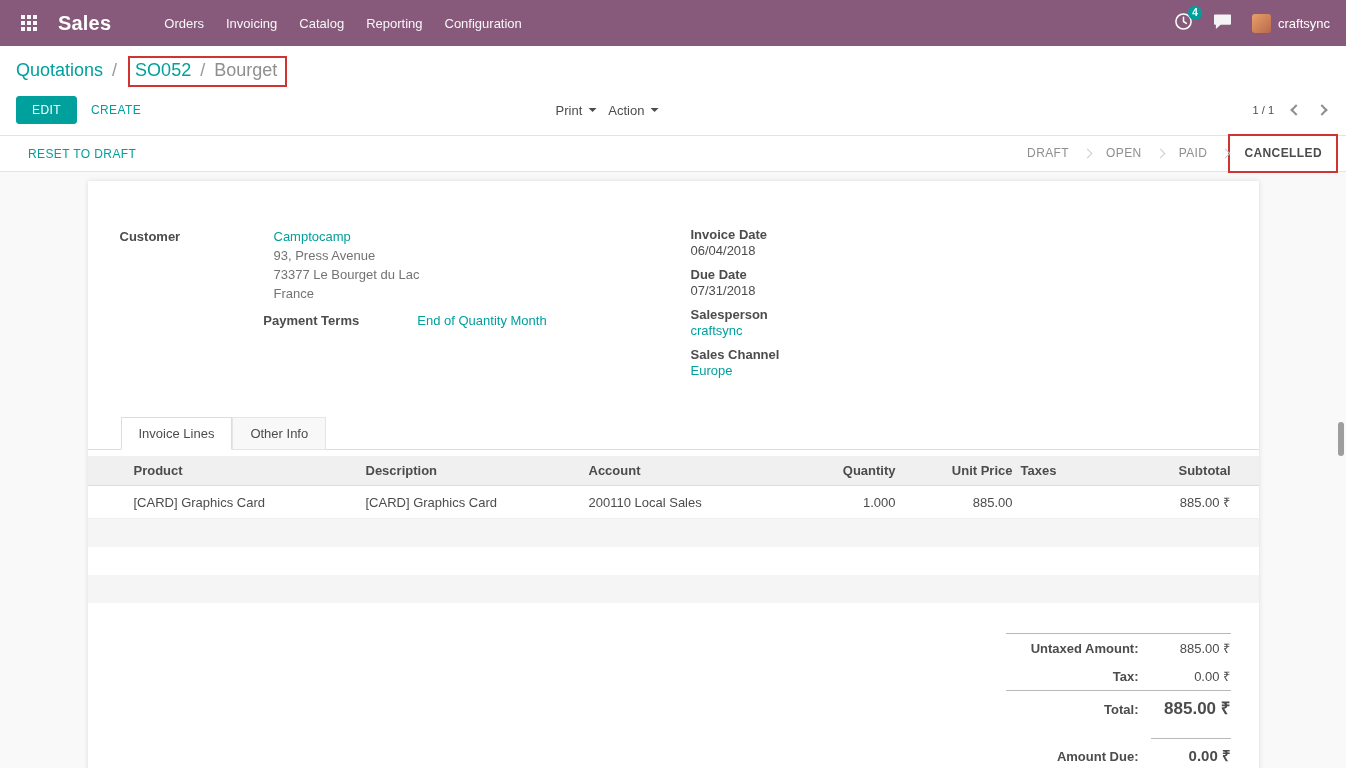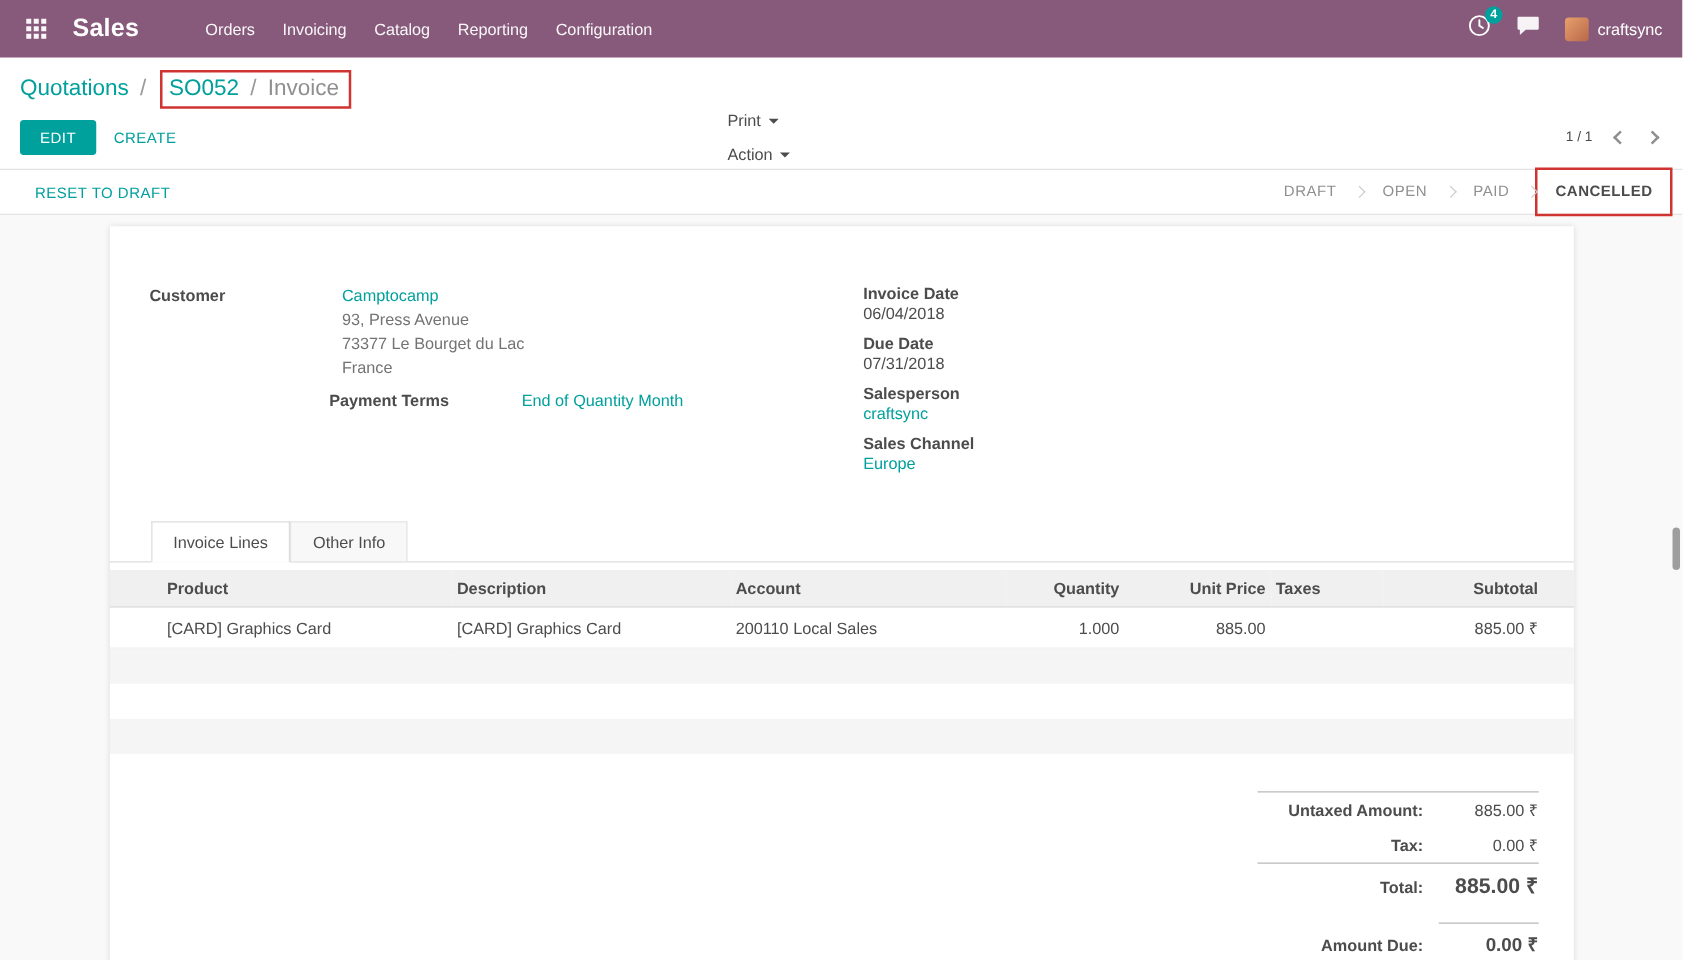--- a/index.html
+++ b/index.html
@@ -24,21 +24,21 @@
   
   .control-panel { background:#fff; padding:10px 16px 10px 16px; }
   .breadcrumb { font-size:18px; color:#888; margin-bottom:8px; }
   .breadcrumb a { color:#00A09D; text-decoration:none; cursor:pointer; }
   .bc-sep { color:#999; margin:0 4px; }
   .bc-current { color:#8f8f8f; }
   .bc-box { display:inline-block; border:2px solid #CF3430; padding:2px 8px 4px 5px; margin-left:2px; }
   .cp-buttons { position:relative; display:flex; align-items:center; height:30px; }
   .btn-primary { background:#00A09D; color:#fff; border:1px solid #00A09D; border-radius:3px; font-size:12px; padding:6px 15px; letter-spacing:.4px; cursor:pointer; font-family:inherit; }
   .btn-link { background:none; border:none; color:#00A09D; font-size:12px; letter-spacing:.4px; margin-left:14px; cursor:pointer; font-family:inherit; }
-  .zone-center { position:absolute; left:calc(50% - 66px); transform:translateX(-50%); display:flex; gap:12px;flex-direction:column; }
+  .zone-center { position:absolute; left:calc(50% - 66px); transform:translateX(-50%); display:flex; gap:12px; }
   .dropdown-toggle { font-size:13px; color:#4c4c4c; cursor:pointer; display:flex; align-items:center; gap:6px; }
   .caret-down { width:0; height:0; border-left:4px solid transparent; border-right:4px solid transparent; border-top:4px solid #4c4c4c; display:inline-block; }
   .zone-right { margin-left:auto; display:flex; align-items:center; gap:18px; padding-right:4px; }
   .pager-value { font-size:11px; color:#4c4c4c; }
   .chev { display:inline-block; width:8px; height:8px; cursor:pointer; }
   .chev.left { border-top:2px solid #8f8f8f; border-left:2px solid #8f8f8f; transform:rotate(-45deg); }
   .chev.right { border-top:2px solid #8f8f8f; border-right:2px solid #8f8f8f; transform:rotate(45deg); }
 
   
   .statusbar { height:37px; background:#fff; border-top:1px solid #e3e3e3; border-bottom:1px solid #e3e3e3; display:flex; align-items:center; padding:0 10px 0 28px; }
@@ -142,21 +142,21 @@
     </div>
   </header>
 
   <div class="control-panel">
     <div class="breadcrumb">
       <a>Quotations</a>
       <span class="bc-sep">/</span>
       <span class="bc-box">
         <a>SO052</a>
         <span class="bc-sep">/</span>
-        <span class="bc-current">Invoice</span>
+        <span class="bc-current">Bourget</span>
       </span>
     </div>
     <div class="cp-buttons">
       <button class="btn-primary">EDIT</button>
       <button class="btn-link">CREATE</button>
       <div class="zone-center">
         <span class="dropdown-toggle">
           <span>Print</span>
           <i class="caret-down"></i>
         </span>

